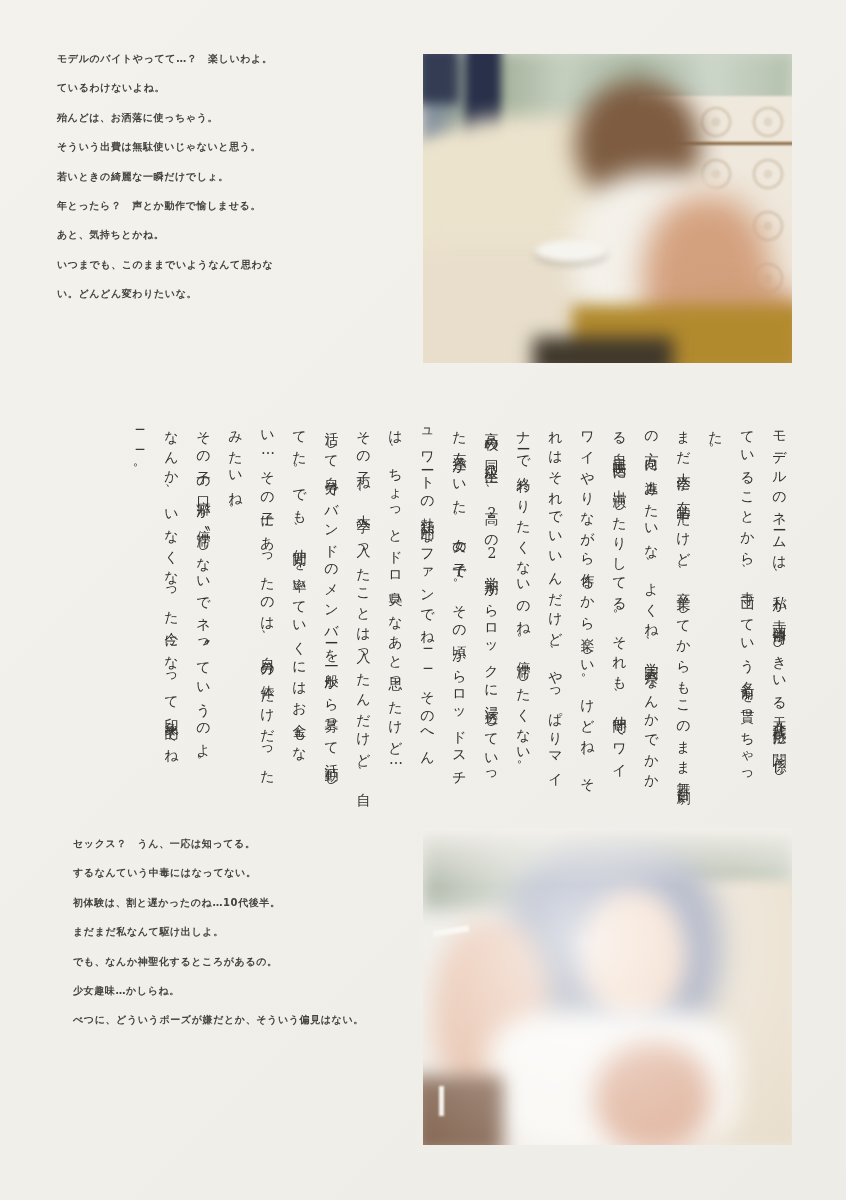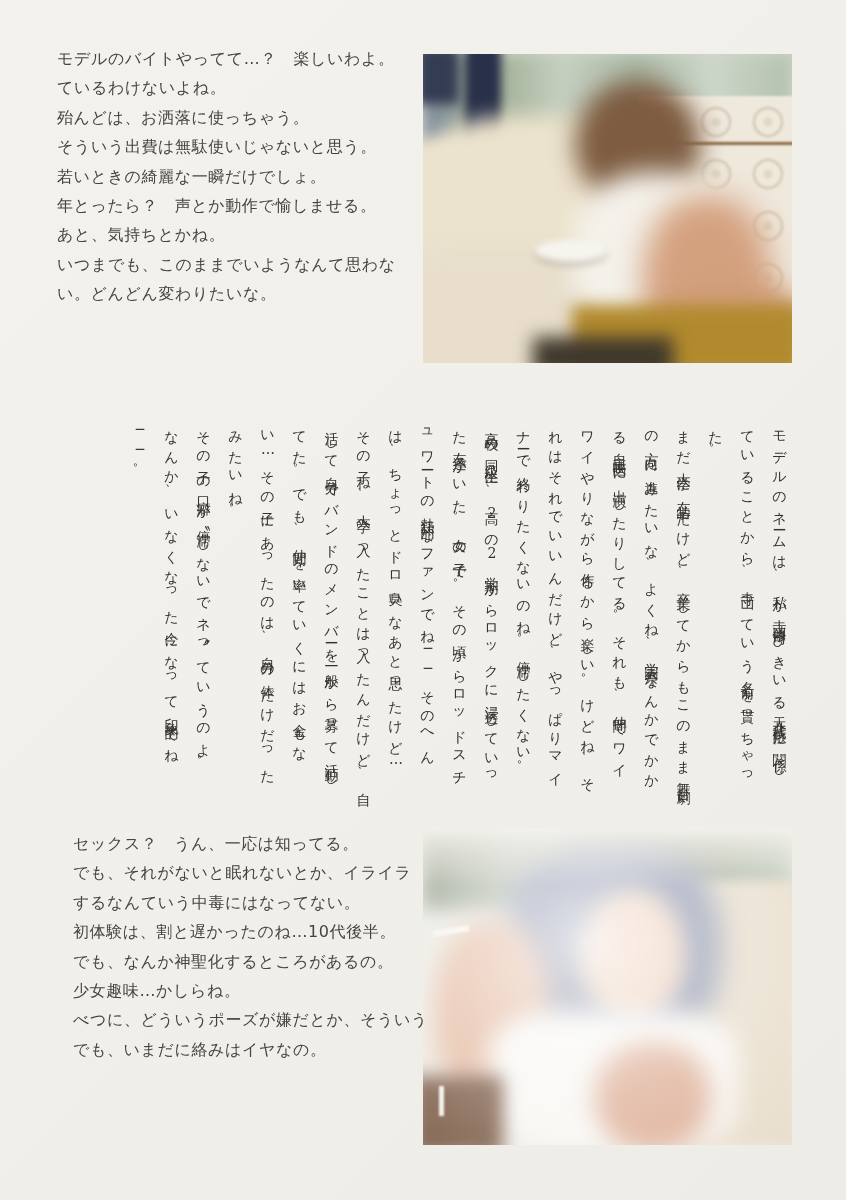--- a/index.html
+++ b/index.html
@@ -11,23 +11,23 @@
     position:relative;
     width:846px;height:1200px;
     margin:0 auto;
     background:linear-gradient(135deg,#f4f2ed 0%,#f1efe9 55%,#eeece6 100%);
     overflow:hidden;
   }
   
   .h-block{
     position:absolute;
     color:#45443f;
-    font-size:16px;
+    font-size:10px;
     letter-spacing:0.6px;
-    font-weight:400;
+    font-weight:700;
   }
   .h-block .line{
     height:29.4px;
     line-height:29.4px;
     white-space:nowrap;
   }
   .block-top-left{left:57px;top:44px;width:360px;}
   .block-bottom-left{left:57px;top:829px;width:380px;margin-left:16px;}
   
   .v-block{
@@ -136,27 +136,26 @@
   <div class="v-block">
     <p>モデルのネームは、私が寺山修司ひきいる天井桟敷に関係していることから、寺山っていう名前を貰っちゃった。</p>
     <p>まだ大学に在学中だけど、卒業してからもこのまま舞台劇の方向に進みたいな、よくね、学園祭なんかでかかる自主映画に出演したりしてる。それも、仲間でワイワイやりながら作るから楽しい。けどね、それはそれでいいんだけど、やっぱりマイナーで終わりたくないのね。停滞したくない。</p>
     <p>高校の同級生に、高2の2学期からロックに浸透していった友達がいた。女の子で。その頃からロッドスチュワートの熱狂的なファンでね──そのへんは、ちょっとドロ臭いなあと思ったけど…</p>
     <p>その子ね、大学へ入ったことは入ったんだけど、自活して自分でバンドのメンバーを一般から募って活動してた。でも、仲間を率いていくにはお金もない…その子にあったのは、自分の体だけだったみたいね。</p>
     <p>その子の口癖が〝停滞しないでネ〞っていうのよ。なんか、いなくなった今になって印象的でね──。</p>
   </div>
 
   <div class="h-block block-bottom-left">
     <div class="line">セックス？　うん、一応は知ってる。</div>
-    <div class="line">でも、それがないと眠れないとか、イライラ</div>
     <div class="line">するなんていう中毒にはなってない。</div>
     <div class="line">初体験は、割と遅かったのね…10代後半。</div>
+    <div class="line">まだまだ私なんて駆け出しよ。</div>
     <div class="line">でも、なんか神聖化するところがあるの。</div>
     <div class="line">少女趣味…かしらね。</div>
     <div class="line">べつに、どういうポーズが嫌だとか、そういう偏見はない。</div>
-    <div class="line">でも、いまだに絡みはイヤなの。</div>
   </div>
 
   <div class="photo photo-bottom">
     <div class="blob pb-outdoor"></div>
     <div class="blob pb-wall"></div>
     <div class="blob pb-hair"></div>
     <div class="blob pb-hair2"></div>
     <div class="blob pb-face"></div>
     <div class="blob pb-arm"></div>
     <div class="blob pb-shirt"></div>

